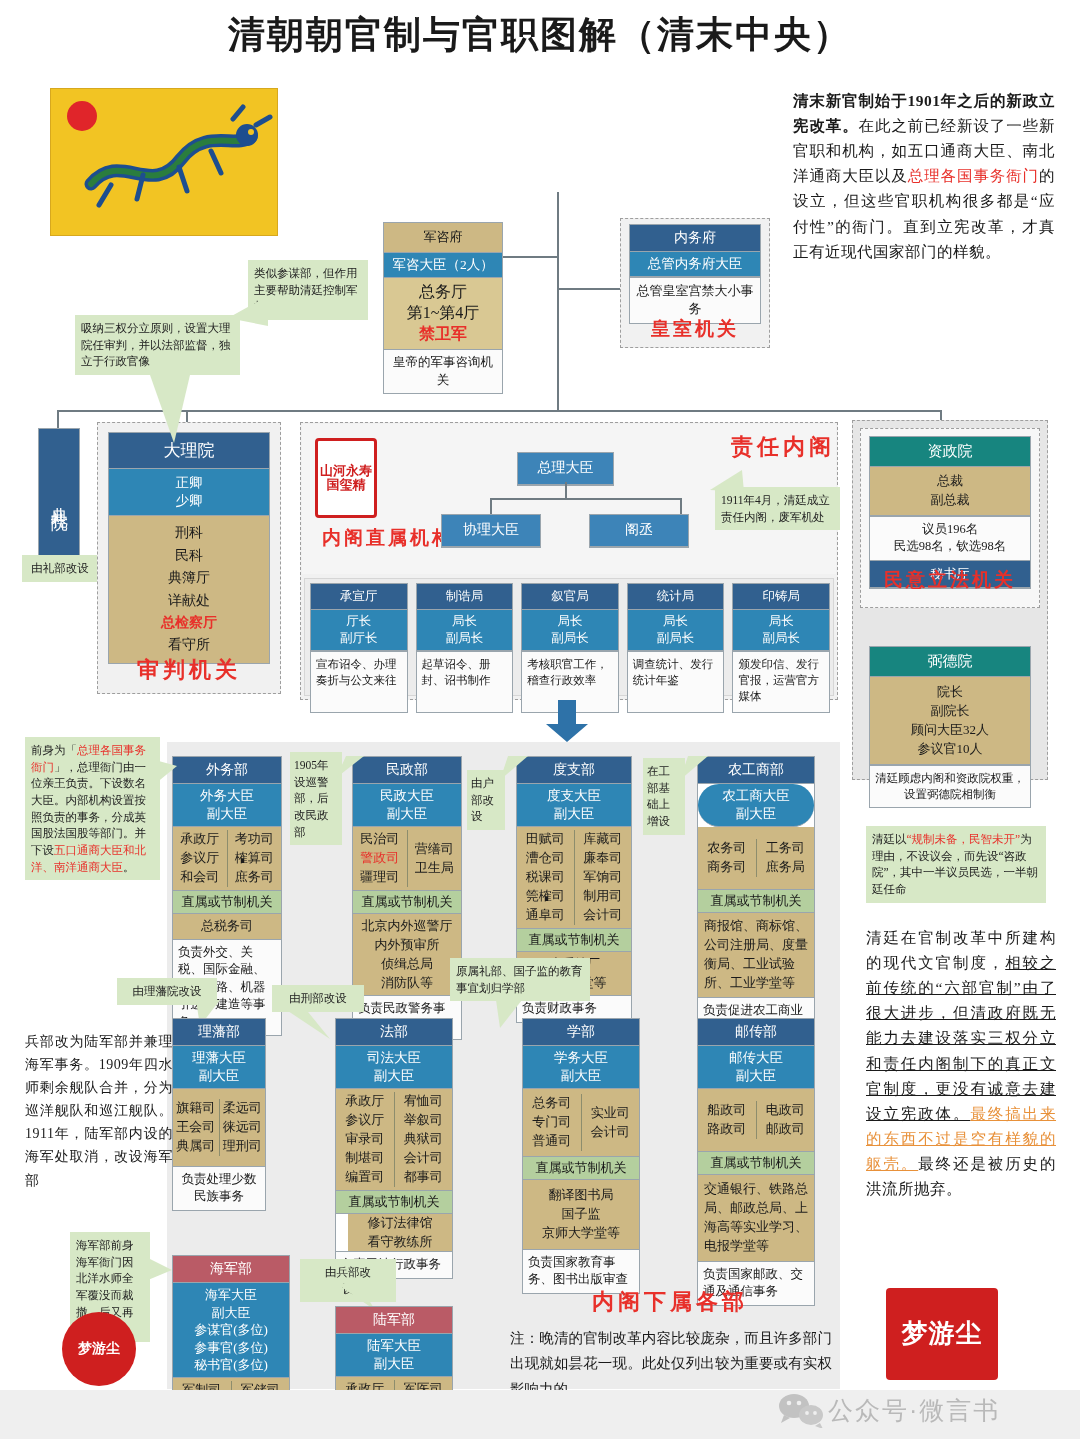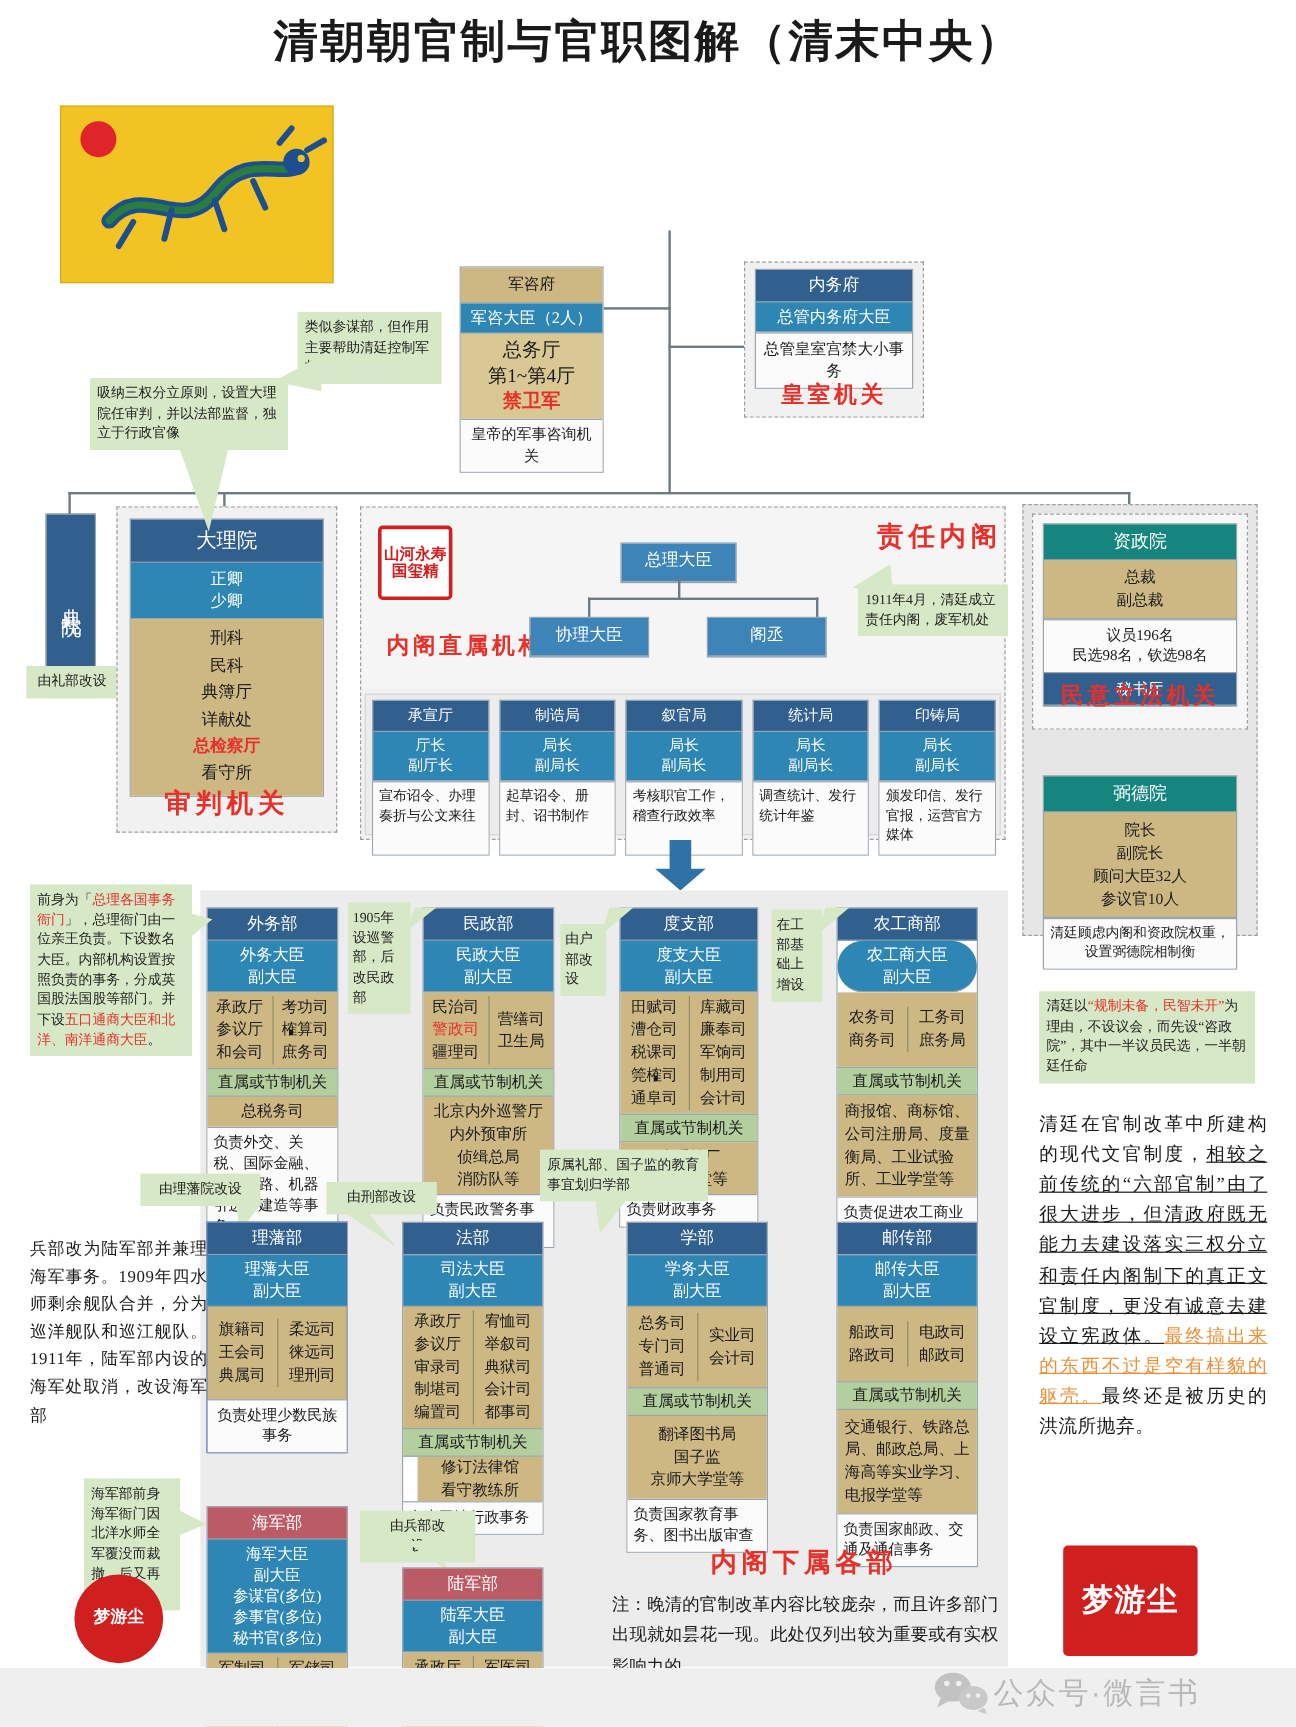--- a/index.html
+++ b/index.html
@@ -84,20 +84,23 @@
     <svg width="228" height="148" viewBox="0 0 228 148">
       <path d="M40 95 C70 60, 100 110, 130 70 C155 38, 185 60, 200 48" fill="none" stroke="#1d4e8f" stroke-width="13" stroke-linecap="round"></path>
       <path d="M40 95 C70 60, 100 110, 130 70 C155 38, 185 60, 200 48" fill="none" stroke="#2a7d3e" stroke-width="6" stroke-linecap="round"></path>
       <circle cx="196" cy="46" r="11" fill="#1d4e8f"></circle>
       <circle cx="200" cy="43" r="3" fill="#f2c423"></circle>
       <path d="M60 96 l-12 20 M92 86 l-6 24 M128 78 l8 24 M160 62 l10 22" stroke="#1d4e8f" stroke-width="5" stroke-linecap="round" fill="none"></path>
       <path d="M182 30 l10 -12 M205 36 l14 -8" stroke="#1d4e8f" stroke-width="5" stroke-linecap="round" fill="none"></path>
     </svg>
   </div>
 
+  <div class="abs bodytext" style="top:88px;left:793px;width:262px;">
+    <span style="font-weight:bold;">清末新官制始于1901年之后的新政立宪改革。</span><span>在此之前已经新设了一些新官职和机构，如五口通商大臣、南北洋通商大臣以</span><span>及</span><span class="red-t">总理各国事务衙门</span><span>的设立，但这些官职机构很多都是“应付性”的衙门。直到立宪改革，才真正有近现代国家部门的样貌。</span>
+  </div>
 
   <div class="abs ln" style="top:192px;left:557px;width:2px;height:218px;"></div>
   <div class="abs ln" style="top:256px;left:503px;width:56px;height:2px;"></div>
   <div class="abs ln" style="top:288px;left:557px;width:63px;height:2px;"></div>
   <div class="abs ln" style="top:410px;left:57px;width:885px;height:2px;"></div>
   <div class="abs ln" style="top:410px;left:57px;width:2px;height:20px;"></div>
   <div class="abs ln" style="top:410px;left:186px;width:2px;height:18px;"></div>
   <div class="abs ln" style="top:410px;left:940px;width:2px;height:18px;"></div>
 
   <div class="abs bx" style="top:222px;left:383px;width:120px;">
@@ -147,21 +150,21 @@
   <svg class="abs" style="top:375px;left:150px;" width="50" height="70">
     <polygon points="0,0 40,0 24,68" fill="#d7e8c6"></polygon>
   </svg>
   <svg class="abs" style="top:296px;left:228px;" width="40" height="36">
     <polygon points="40,0 40,30 0,22" fill="#d7e8c6"></polygon>
   </svg>
 
   <div class="abs dash" style="top:422px;left:300px;width:538px;height:278px;"></div>
   <div class="abs lightpanel" style="top:424px;left:302px;width:534px;height:150px;"></div>
 
-  <div class="abs seal sq" style="top:438px;left:315px;width:62px;height:62px;font-size:15px;border:3px solid #cf1f1f;background:#fff;color:#cf1f1f;">
+  <div class="abs seal sq" style="top:438px;left:315px;width:62px;height:80px;font-size:15px;border:3px solid #cf1f1f;background:#fff;color:#cf1f1f;">
     <span style="font-size:13px;white-space:pre-line;line-height:1.05;">山河永寿
 国玺精</span>
   </div>
 
   <div class="abs grouplabel" style="top:432px;left:690px;width:145px;text-align:right;">责任内阁</div>
   <div class="abs grouplabel sm" style="top:525px;left:302px;width:172px;">内阁直属机构</div>
 
   <div class="abs bx" style="top:452px;left:517px;width:97px;">
     <div class="hd-mid" style="background:#3d84b8;font-size:14px;padding:6px 2px;">总理大臣</div>
   </div>
@@ -365,21 +368,21 @@
   <svg class="abs" style="top:1000px;left:196px;" width="26" height="28">
     <polygon points="0,0 24,0 4,26" fill="#d7e8c6"></polygon>
   </svg>
   <svg class="abs" style="top:1007px;left:282px;" width="50" height="34">
     <polygon points="0,0 22,0 48,32" fill="#d7e8c6"></polygon>
   </svg>
   <svg class="abs" style="top:1000px;left:496px;" width="40" height="30">
     <polygon points="0,0 26,0 4,28" fill="#d7e8c6"></polygon>
   </svg>
 
-  <div class="abs bx" style="top:1018px;left:172px;width:118px;background:#1d4ed8;">
+  <div class="abs bx" style="top:1018px;left:172px;width:94px;background:#fde047;">
     <div class="hd-dark">理藩部</div>
     <div class="hd-mid" style="white-space:pre-line;">理藩大臣
 副大臣</div>
     <div class="tan split" style="padding:10px 0;">
       <div>
         <div>旗籍司</div>
         <div>王会司</div>
         <div>典属司</div>
       </div>
       <div>

